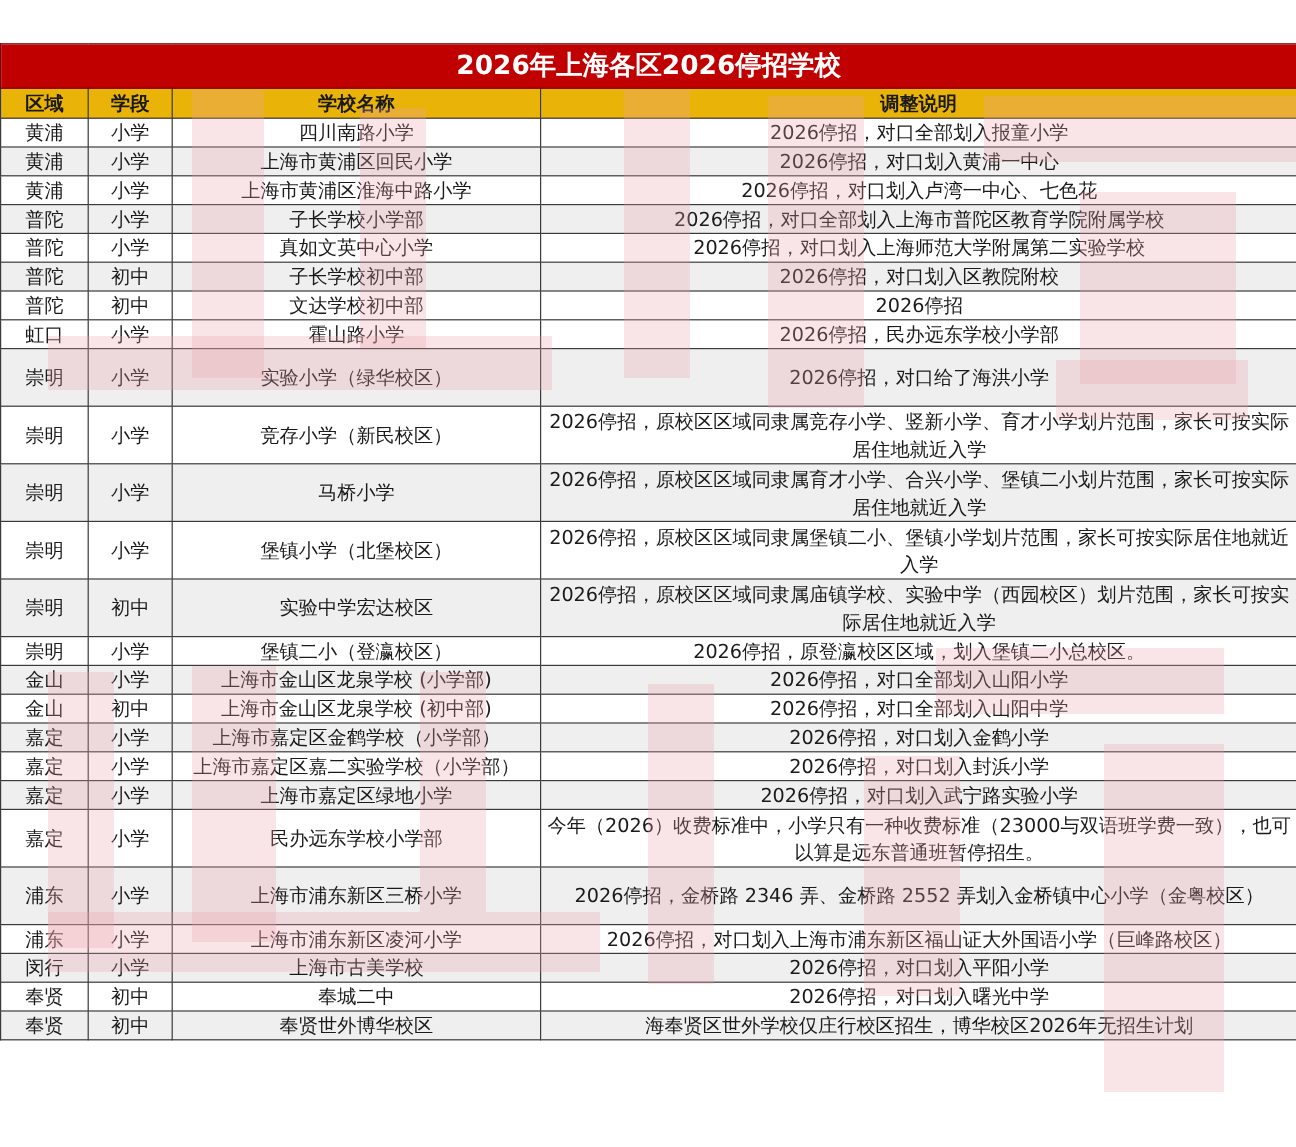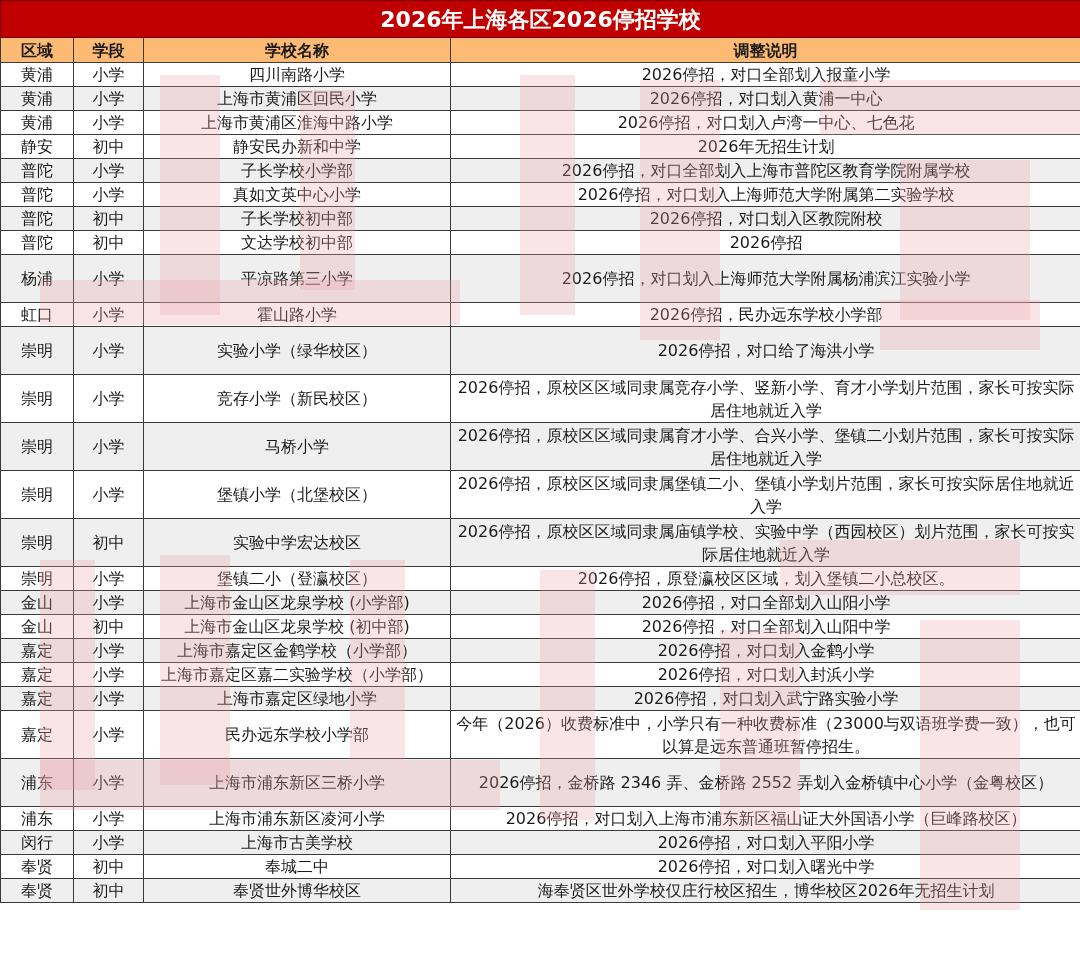--- a/index.html
+++ b/index.html
@@ -1,24 +1,24 @@
 <!DOCTYPE html>
 <html><head>
 <meta charset="utf-8">
 <style>
   html, body { margin:0; padding:0; background:#ffffff; }
   body { width:1080px; height:956px; position:relative; overflow:hidden;
          font-family:"DejaVu Sans","Liberation Sans",sans-serif; color:#1a1a1a; }
   .wm { position:absolute; left:0; top:0; width:1080px; height:956px; pointer-events:none; z-index:2; }
   .sheet { position:absolute; left:0; top:0; width:1080px; z-index:1; }
-  table { border-collapse:collapse; width:1080px; table-layout:fixed; }
+  table { border-collapse:collapse; width:1080px; table-layout:fixed;margin-top:36px; }
   td, th { border:1px solid #3a3a3a; padding:0 4px; font-size:16px; line-height:23px; }
   .title-cell { background:#c00000; color:#ffffff; font-weight:bold; font-size:22px;
                 height:36px; text-align:center; border:1px solid #7a0000; padding:0; }
-  .hdr th { background:#fdba74; font-weight:bold; font-size:16px; height:24px; text-align:center; }
+  .hdr th { background:#eab308; font-weight:bold; font-size:16px; height:24px; text-align:center; }
   td.c { text-align:center; }
   td.l { text-align:center; padding-left:5px; }
   tr.odd td { background:#ffffff; }
   tr.even td { background:#efefef; }
   tr.r1 td { height:23px; }
   tr.r2 td { height:47px; }
 </style>
 </head>
 <body>
 
@@ -53,26 +53,20 @@
           <td class="c">小学</td>
           <td class="c">上海市黄浦区回民小学</td>
           <td class="l">2026停招，对口划入黄浦一中心</td>
         </tr>
       <tr class="odd r1">
           <td class="c">黄浦</td>
           <td class="c">小学</td>
           <td class="c">上海市黄浦区淮海中路小学</td>
           <td class="l">2026停招，对口划入卢湾一中心、七色花</td>
         </tr>
-      <tr class="odd r1">
-          <td class="c">静安</td>
-          <td class="c">初中</td>
-          <td class="c">静安民办新和中学</td>
-          <td class="l">2026年无招生计划</td>
-        </tr>
       <tr class="even r1">
           <td class="c">普陀</td>
           <td class="c">小学</td>
           <td class="c">子长学校小学部</td>
           <td class="l">2026停招，对口全部划入上海市普陀区教育学院附属学校</td>
         </tr>
       <tr class="odd r1">
           <td class="c">普陀</td>
           <td class="c">小学</td>
           <td class="c">真如文英中心小学</td>
@@ -82,26 +76,20 @@
           <td class="c">普陀</td>
           <td class="c">初中</td>
           <td class="c">子长学校初中部</td>
           <td class="l">2026停招，对口划入区教院附校</td>
         </tr>
       <tr class="odd r1">
           <td class="c">普陀</td>
           <td class="c">初中</td>
           <td class="c">文达学校初中部</td>
           <td class="l">2026停招</td>
-        </tr>
-      <tr class="even r2">
-          <td class="c">杨浦</td>
-          <td class="c">小学</td>
-          <td class="c">平凉路第三小学</td>
-          <td class="l">2026停招，对口划入上海师范大学附属杨浦滨江实验小学</td>
         </tr>
       <tr class="odd r1">
           <td class="c">虹口</td>
           <td class="c">小学</td>
           <td class="c">霍山路小学</td>
           <td class="l">2026停招，民办远东学校小学部</td>
         </tr>
       <tr class="even r2">
           <td class="c">崇明</td>
           <td class="c">小学</td>

